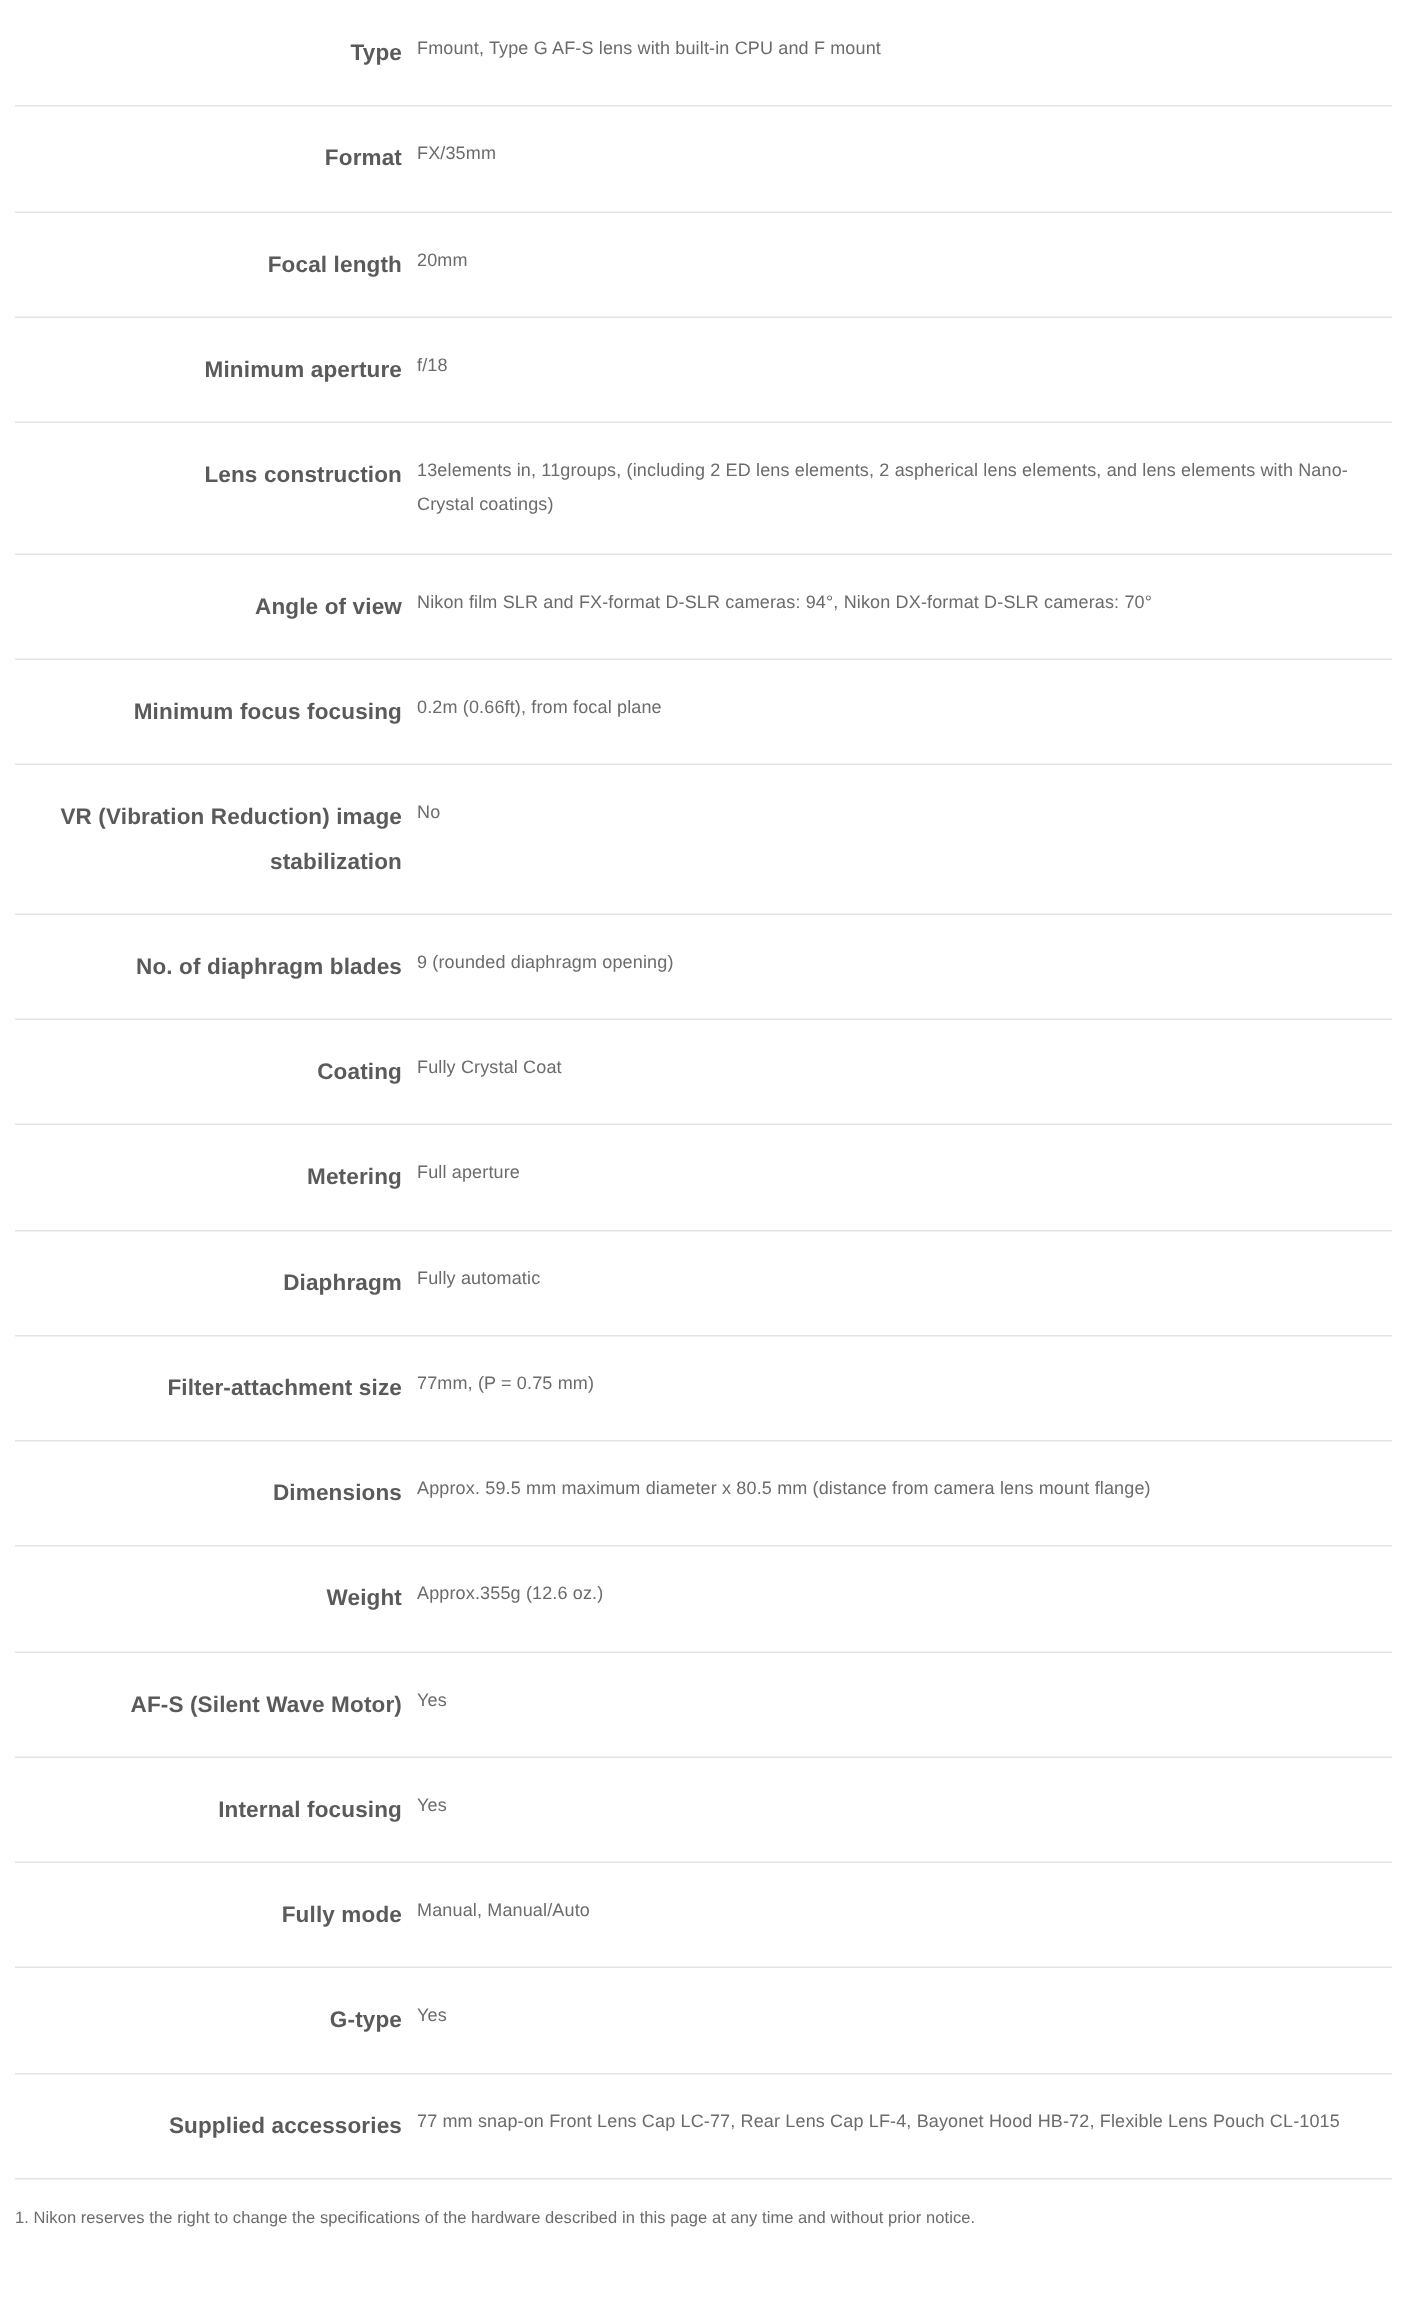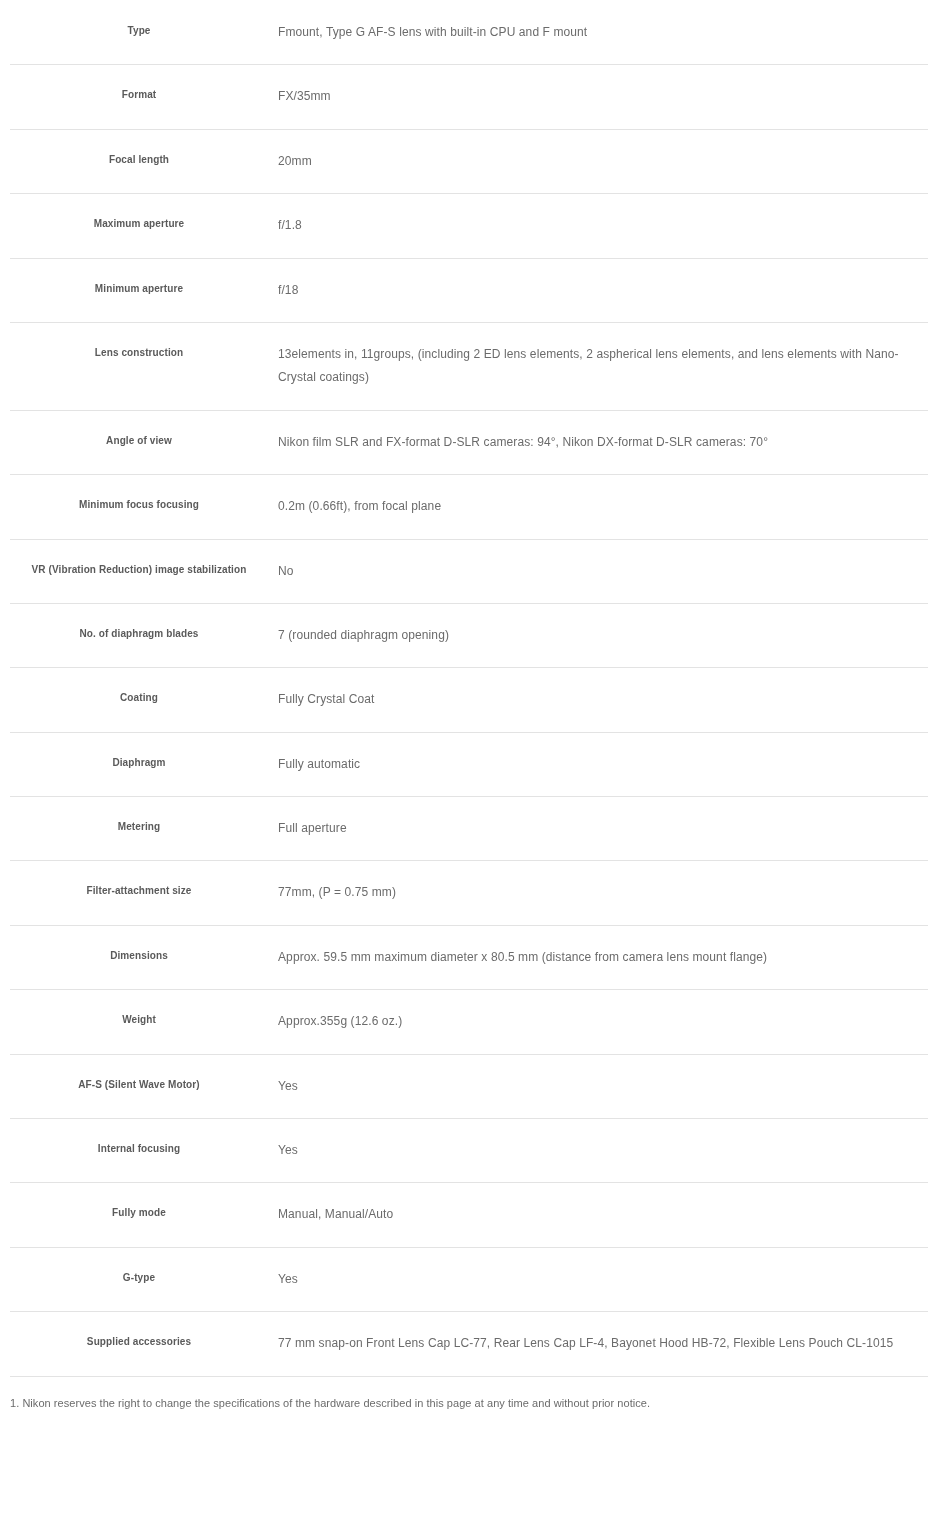--- a/index.html
+++ b/index.html
@@ -24,23 +24,23 @@
     table-layout: fixed;
   }
   .spec-table tr {
     border-bottom: 1px solid #e3e3e3;
   }
   .spec-table tr:first-child {
     border-top: 1px solid #ffffff;
   }
   .spec-table th {
     width: 258px;
-    text-align: center;
+    text-align: right;
     vertical-align: top;
-    font-size: 10px;
+    font-size: 15px;
     font-weight: bold;
     color: #5a5a5a;
     padding: 20px 10px 20px 0;
     line-height: 1.95;
     letter-spacing: 0.1px;
   }
   .spec-table td {
     vertical-align: top;
     font-size: 12px;
     font-weight: normal;
@@ -69,24 +69,20 @@
         </tr>
         <tr>
           <th>Format</th>
           <td>FX/35mm</td>
         </tr>
         <tr>
           <th>Focal length</th>
           <td>20mm</td>
         </tr>
         <tr>
-          <th>Maximum aperture</th>
-          <td>f/1.8</td>
-        </tr>
-        <tr>
           <th>Minimum aperture</th>
           <td>f/18</td>
         </tr>
         <tr>
           <th>Lens construction</th>
           <td>13elements in, 11groups, (including 2 ED lens elements, 2 aspherical lens elements, and lens elements with Nano-Crystal coatings)</td>
         </tr>
         <tr>
           <th>Angle of view</th>
           <td>Nikon film SLR and FX-format D-SLR cameras: 94°, Nikon DX-format D-SLR cameras: 70°</td>
@@ -94,33 +90,33 @@
         <tr>
           <th>Minimum focus focusing</th>
           <td>0.2m (0.66ft), from focal plane</td>
         </tr>
         <tr>
           <th>VR (Vibration Reduction) image stabilization</th>
           <td>No</td>
         </tr>
         <tr>
           <th>No. of diaphragm blades</th>
-          <td>7 (rounded diaphragm opening)</td>
+          <td>9 (rounded diaphragm opening)</td>
         </tr>
         <tr>
           <th>Coating</th>
           <td>Fully Crystal Coat</td>
         </tr>
         <tr>
+          <th>Metering</th>
+          <td>Full aperture</td>
+        </tr>
+        <tr>
           <th>Diaphragm</th>
           <td>Fully automatic</td>
-        </tr>
-        <tr>
-          <th>Metering</th>
-          <td>Full aperture</td>
         </tr>
         <tr>
           <th>Filter-attachment size</th>
           <td>77mm, (P = 0.75 mm)</td>
         </tr>
         <tr>
           <th>Dimensions</th>
           <td>Approx. 59.5 mm maximum diameter x 80.5 mm (distance from camera lens mount flange)</td>
         </tr>
         <tr>

